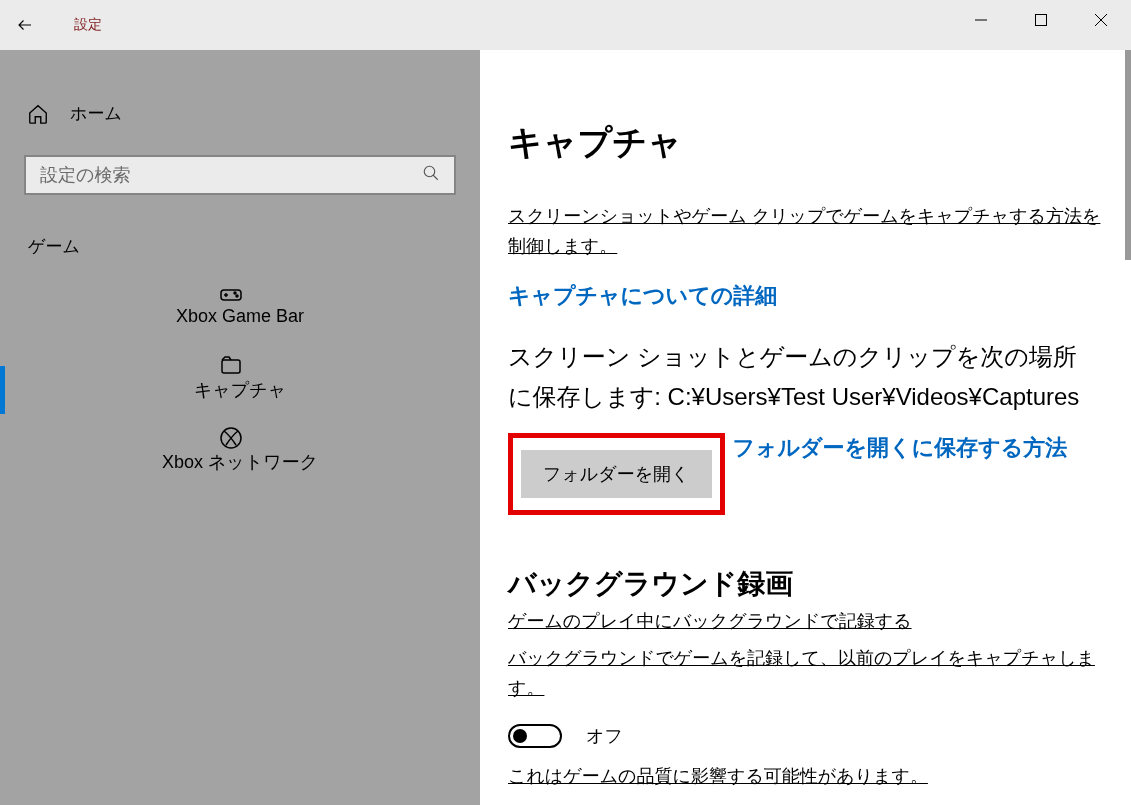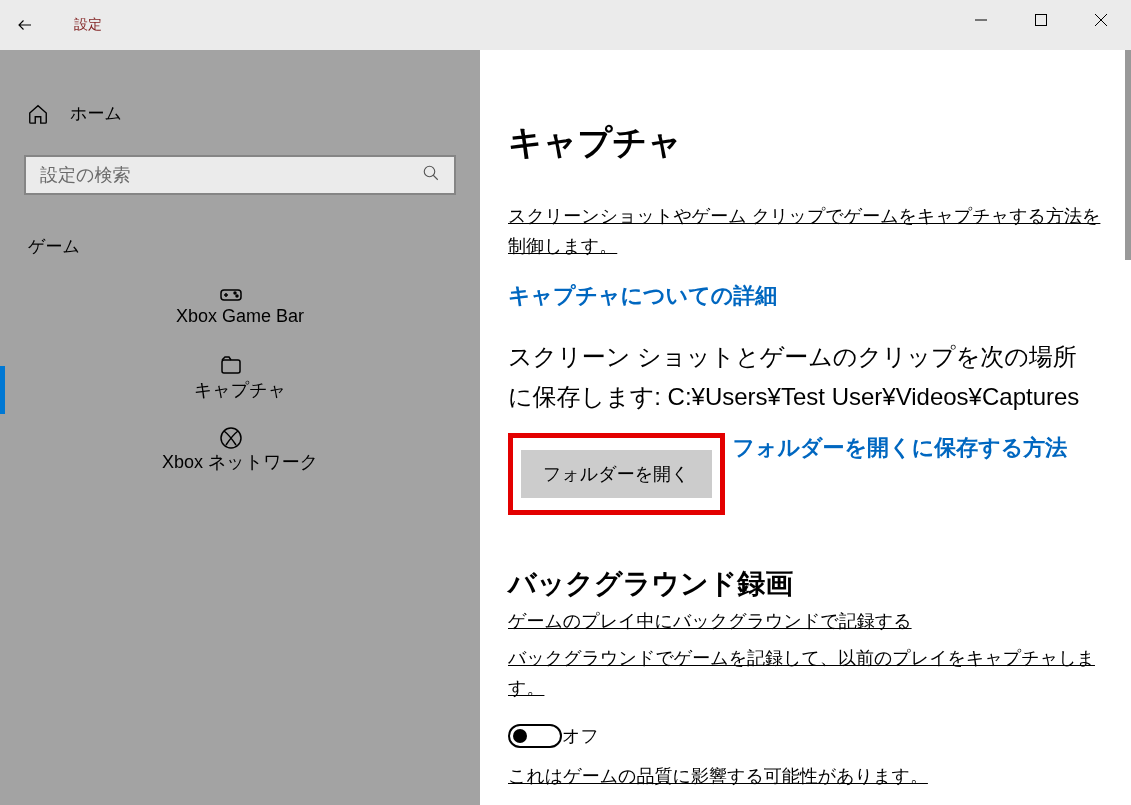--- a/index.html
+++ b/index.html
@@ -168,21 +168,21 @@
 }
 h2.section-title {
   font-size: 28px;
   font-weight: 600;
   margin-bottom: 4px;
   font-family: Liberation Mono, monospace;
 }
 .toggle-row {
   display: flex;
   align-items: center;
-  gap: 0;
+  gap: 24px;
   margin: 16px 0 14px 0;
 }
 .toggle {
   width: 54px;
   height: 24px;
   border: 2px solid #000;
   border-radius: 24px;
   position: relative;
   cursor: pointer;
 }

